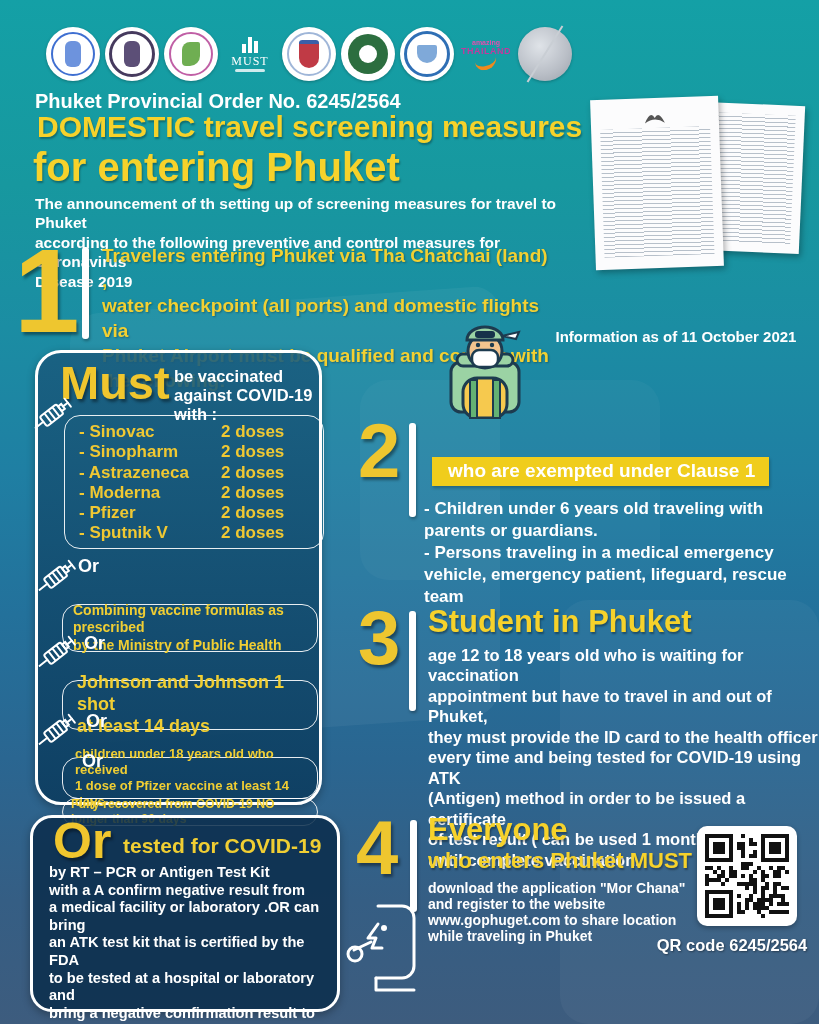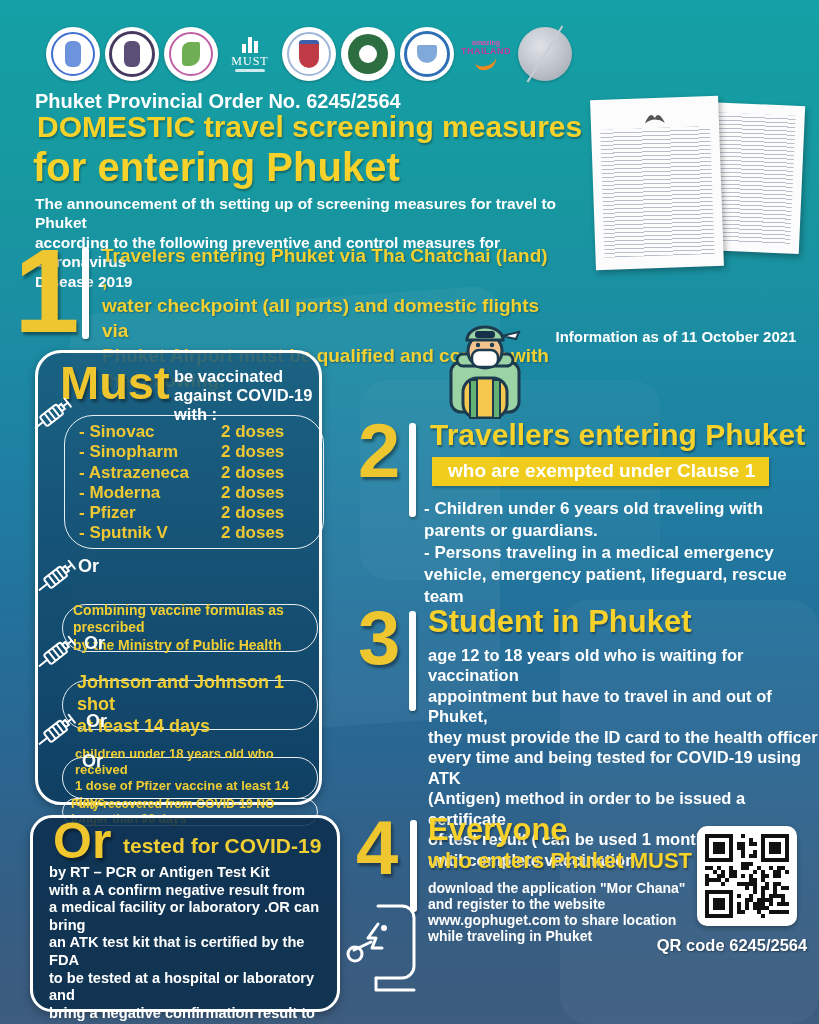--- a/index.html
+++ b/index.html
@@ -56,21 +56,21 @@
   #num4{left:356px;top:818px;font-size:76px;}
   #bar4{left:410px;top:820px;width:7px;height:92px;}
   #sec4-heading{left:428px;top:812px;color:#f6d22b;font-size:31px;font-weight:bold;text-shadow:1px 2px 2px rgba(0,0,0,.35);}
   #sec4-sub{left:428px;top:848px;color:#f6d22b;font-size:22px;font-weight:bold;text-shadow:1px 2px 2px rgba(0,0,0,.35);}
   #sec4-body{left:428px;top:880px;width:280px;color:#fff;font-size:14px;font-weight:bold;line-height:1.15;white-space:pre-line;}
   
   #must-box{left:35px;top:350px;width:287px;height:455px;border:3px solid #fff;border-radius:26px;box-sizing:border-box;
     background:linear-gradient(180deg,rgba(25,92,126,.88),rgba(12,60,95,.9));box-shadow:0 3px 8px rgba(0,0,0,.3);}
   #must-word{left:22px;top:2px;color:#f0c62e;font-size:47px;font-weight:bold;text-shadow:2px 3px 3px rgba(0,0,0,.4);}
   #must-rest{left:136px;top:14px;width:160px;color:#fff;font-size:16.5px;font-weight:bold;line-height:1.15;}
-  .inner-box{border:1.5px solid rgba(255,255,255,.9);border-radius:29px;box-sizing:border-box;}
+  .inner-box{border:1.5px solid rgba(255,255,255,.9);border-radius:16px;box-sizing:border-box;}
   #vaccine-box{left:26px;top:62px;width:260px;height:134px;padding:6px 10px 4px 14px;}
   .vax-row{display:flex;color:#f0c832;font-size:17px;font-weight:bold;line-height:20.3px;}
   .vax-name{flex:1;}
   .vax-doses{width:92px;}
   .or-label{color:#fff;font-size:18px;font-weight:bold;}
   .or-text{color:#f0ce33;font-weight:bold;line-height:1.22;white-space:pre-line;display:flex;align-items:center;margin-top:24px;}
   #or-label-1{left:40px;top:203px;}
   #or-box-1{left:24px;top:227px;width:256px;height:48px;font-size:14px;padding:0 10px;}
   #or-label-2{left:46px;top:280px;}
   #or-box-2{left:24px;top:303px;width:256px;height:50px;font-size:18px;padding:0 14px;}
@@ -260,21 +260,20 @@
       </svg>
     <div id="or-box-3" class="abs inner-box or-text">children under 18 years old who received
 1 dose of Pfizer vaccine at least 14 days</div>
 
     <div id="or-label-4" class="abs or-label">Or</div>
     <div id="or-box-4" class="abs inner-box or-text">Fully recovered from COVID-19 NO longer than 90 days</div>
   </div>
 
   <div id="num2" class="abs big-num">2</div>
   <div id="bar2" class="abs num-bar"></div>
-  <div id="sec2-heading" class="abs">Travellers entering Phuket</div>
   <div id="sec2-highlight" class="abs">who are exempted under Clause 1</div>
   <div id="sec2-bullets" class="abs">
     <div>- Children under 6 years old traveling with
 parents or guardians.</div>
     <div>- Persons traveling in a medical emergency
 vehicle, emergency patient, lifeguard, rescue team</div>
   </div>
 
   <div id="num3" class="abs big-num">3</div>
   <div id="bar3" class="abs num-bar"></div>

